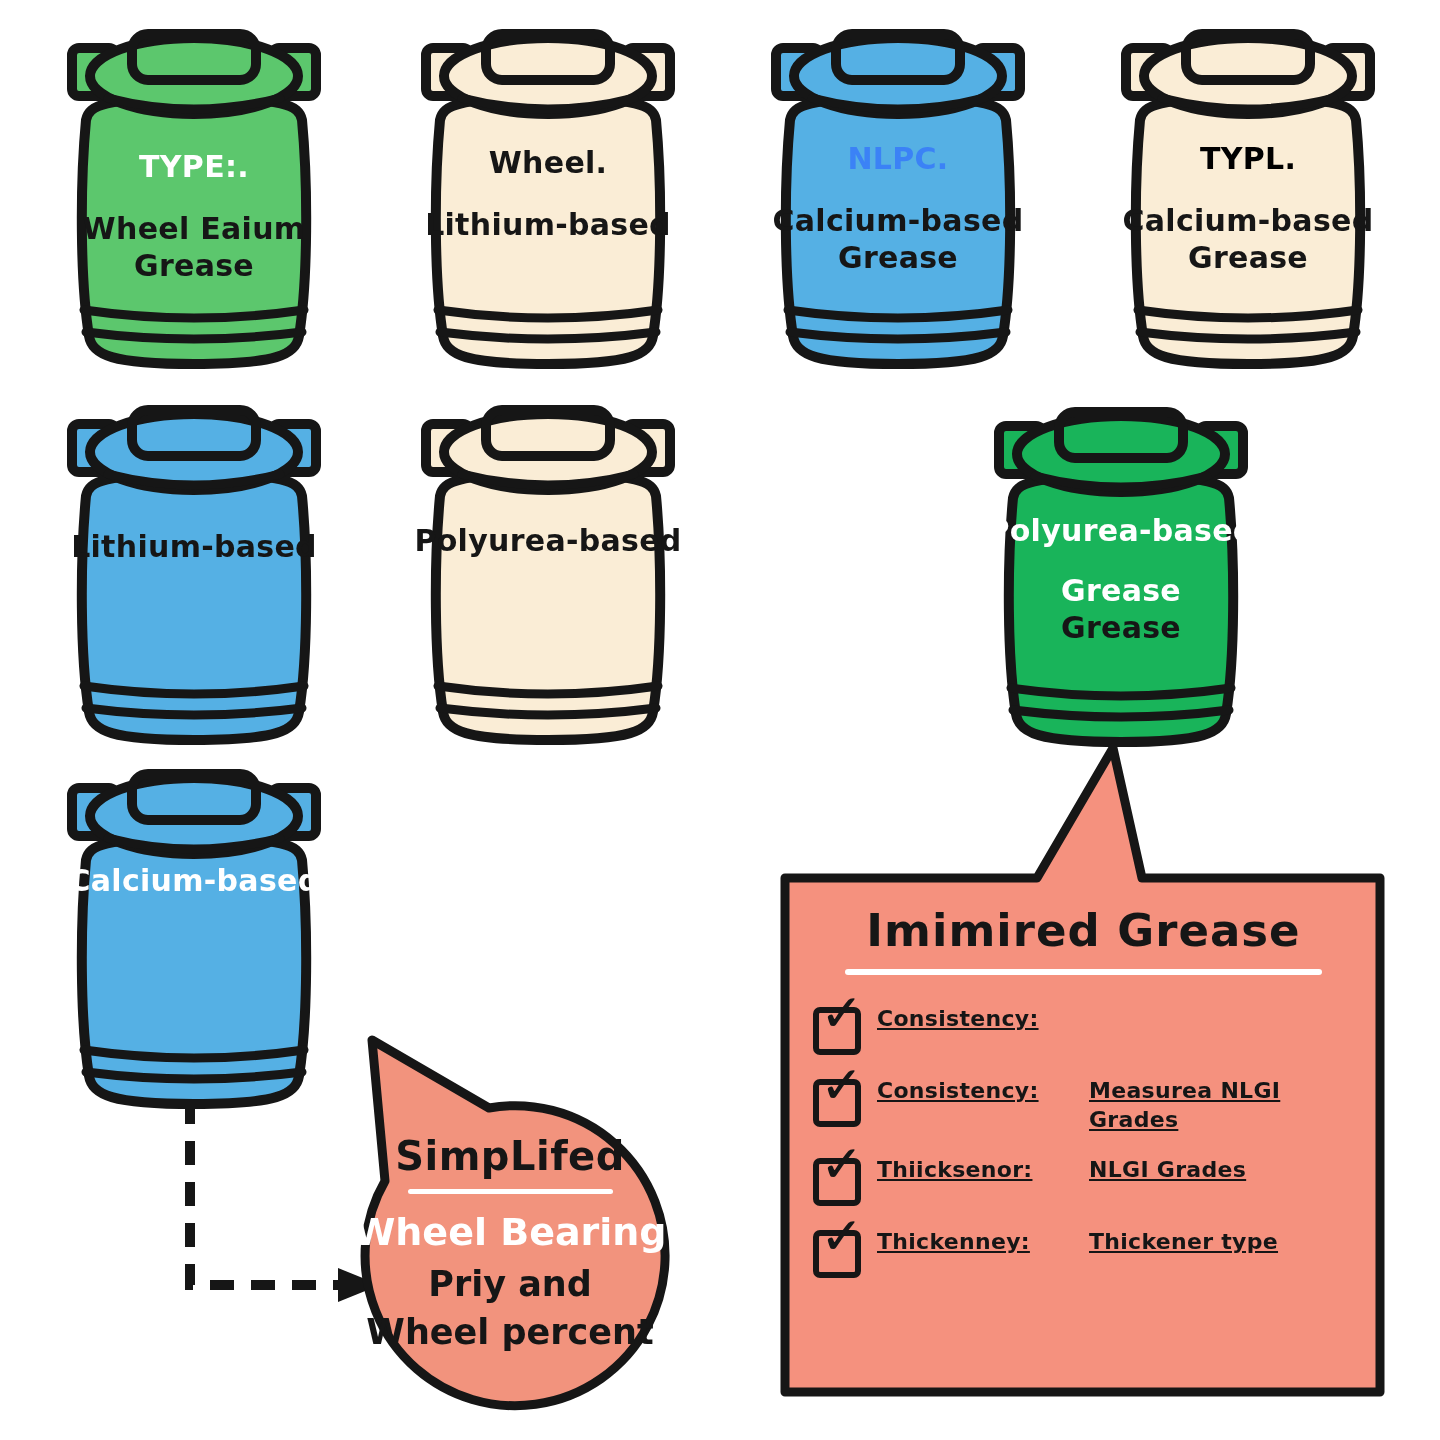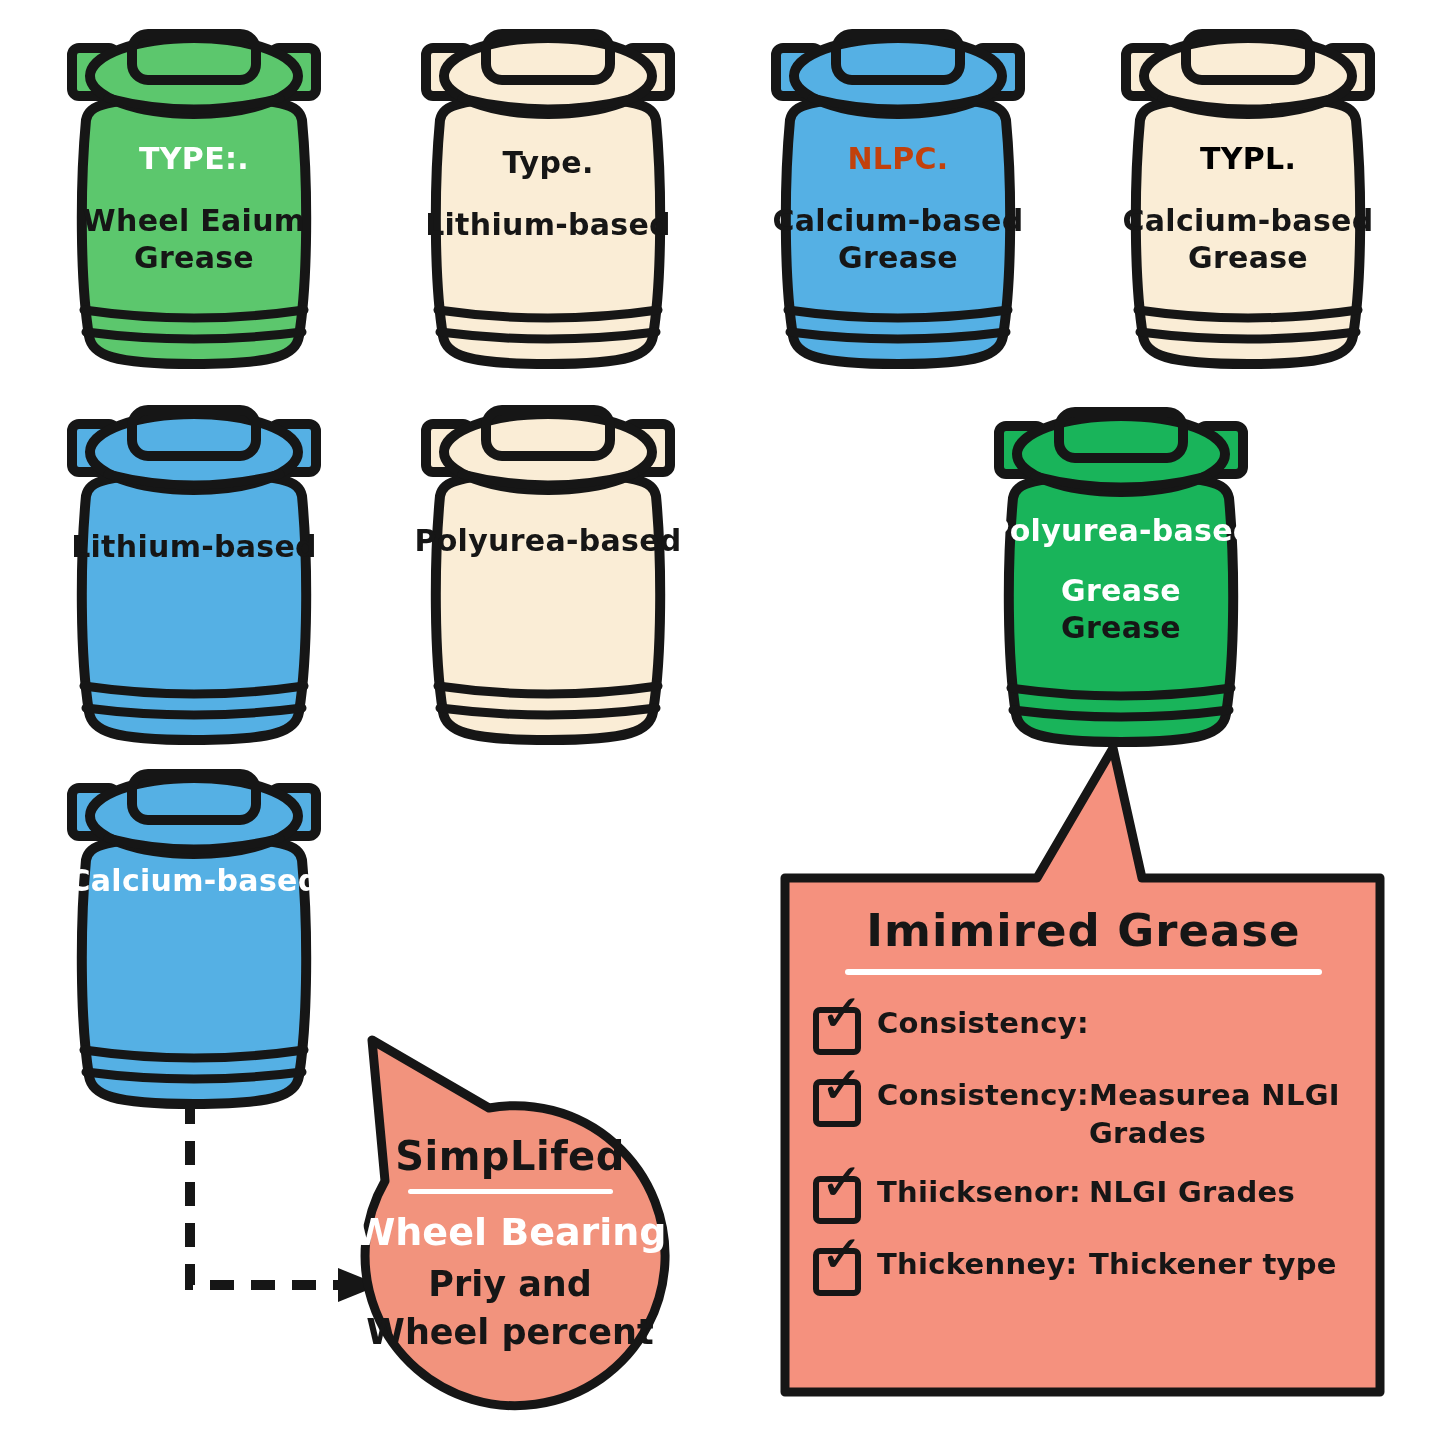--- a/index.html
+++ b/index.html
@@ -26,21 +26,21 @@
 
   
   .panel-wrap{position:absolute;left:760px;top:730px;width:660px;height:700px;}
   .panel-wrap > svg{position:absolute;left:0;top:0;width:100%;height:100%;}
   .panel-content{position:absolute;left:25px;top:148px;width:595px;height:514px;box-sizing:border-box;padding:26px 26px 20px 28px;}
   .panel-title{font-size:45px;text-align:center;letter-spacing:1px;}
   .panel-underline{width:88%;height:6px;background:#ffffff;border-radius:3px;margin:12px auto 30px auto;}
   .check-item{display:grid;grid-template-columns:48px 196px 1fr;column-gap:16px;align-items:start;margin-bottom:22px;}
   .checkbox{position:relative;width:36px;height:36px;border:6px solid #161616;border-radius:7px;display:inline-block;margin-top:2px;}
   .checkbox .tick{position:absolute;top:-26px;left:1px;font-size:52px;line-height:1;color:#161616;}
-  .item-label,.item-value{font-size:29px;line-height:1.3;letter-spacing:.3px;}
+  .item-label,.item-value{font-size:22px;line-height:1.3;letter-spacing:.3px;text-decoration:underline;}
   .item-value .v2{margin-top:8px;}
   .item-value .v2:empty{display:none;margin:0;}
 
   
   .arrow-wrap{position:absolute;left:150px;top:1085px;width:260px;height:230px;}
 </style>
 </head>
 <body>
 
 <div class="stage">
@@ -57,43 +57,43 @@
         <rect x="74" y="12" width="124" height="46" rx="16" fill="none" stroke="#161616" stroke-width="10"></rect>
         <path fill="none" stroke="#161616" stroke-width="9" stroke-linecap="round" d="M50,76 Q136,98 222,76"></path>
       </symbol>
     </defs>
   </svg>
 
   <div class="can" style="left:58px;top:22px">
     <svg viewBox="0 0 272 348" style="color: rgb(92, 199, 109);">
         <use href="#can-shape"></use>
       </svg>
-    <div class="can-label" style="top:118px">
+    <div class="can-label" style="top:126px">
       <div class="line lead" style="color: rgb(255, 255, 255);">TYPE:.</div>
       <div class="line" style="color: rgb(22, 22, 22);">Wheel Eaium</div>
       <div class="line" style="color: rgb(22, 22, 22);">Grease</div>
     </div>
   </div>
 
   <div class="can" style="left:412px;top:22px">
     <svg viewBox="0 0 272 348" style="color: rgb(250, 237, 214);">
         <use href="#can-shape"></use>
       </svg>
     <div class="can-label" style="top:122px">
-      <div class="line lead" style="color: rgb(22, 22, 22);">Type.</div>
+      <div class="line lead" style="color: rgb(22, 22, 22);">Wheel.</div>
       <div class="line" style="color: rgb(22, 22, 22);">Lithium-based</div>
     </div>
   </div>
 
   <div class="can" style="left:762px;top:22px">
     <svg viewBox="0 0 272 348" style="color: rgb(85, 176, 228);">
         <use href="#can-shape"></use>
       </svg>
     <div class="can-label" style="top:118px">
-      <div class="line lead" style="color: #c2410c;">NLPC.</div>
+      <div class="line lead" style="color: #3b82f6;">NLPC.</div>
       <div class="line" style="color: rgb(22, 22, 22);">Calcium-based</div>
       <div class="line" style="color: rgb(22, 22, 22);">Grease</div>
     </div>
   </div>
 
   <div class="can" style="left:1112px;top:22px">
     <svg viewBox="0 0 272 348" style="color: rgb(250, 237, 214);">
         <use href="#can-shape"></use>
       </svg>
     <div class="can-label" style="top:118px">

